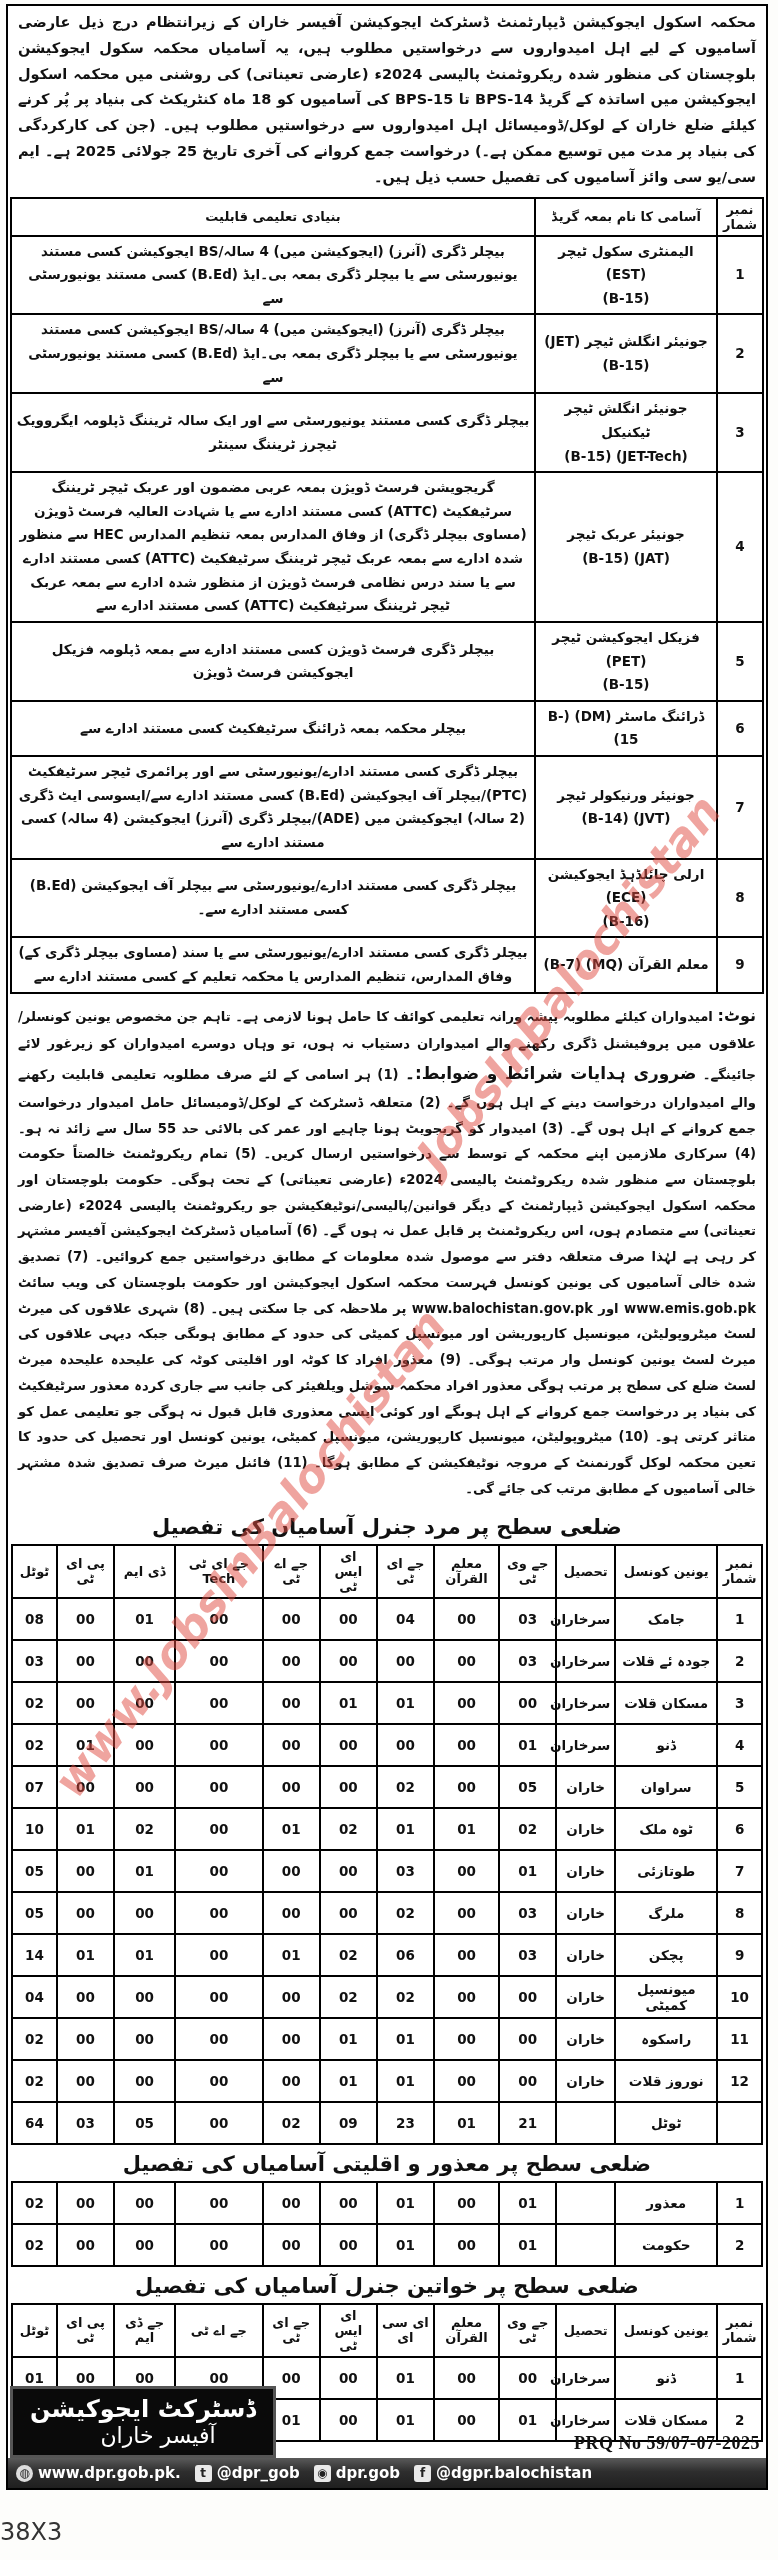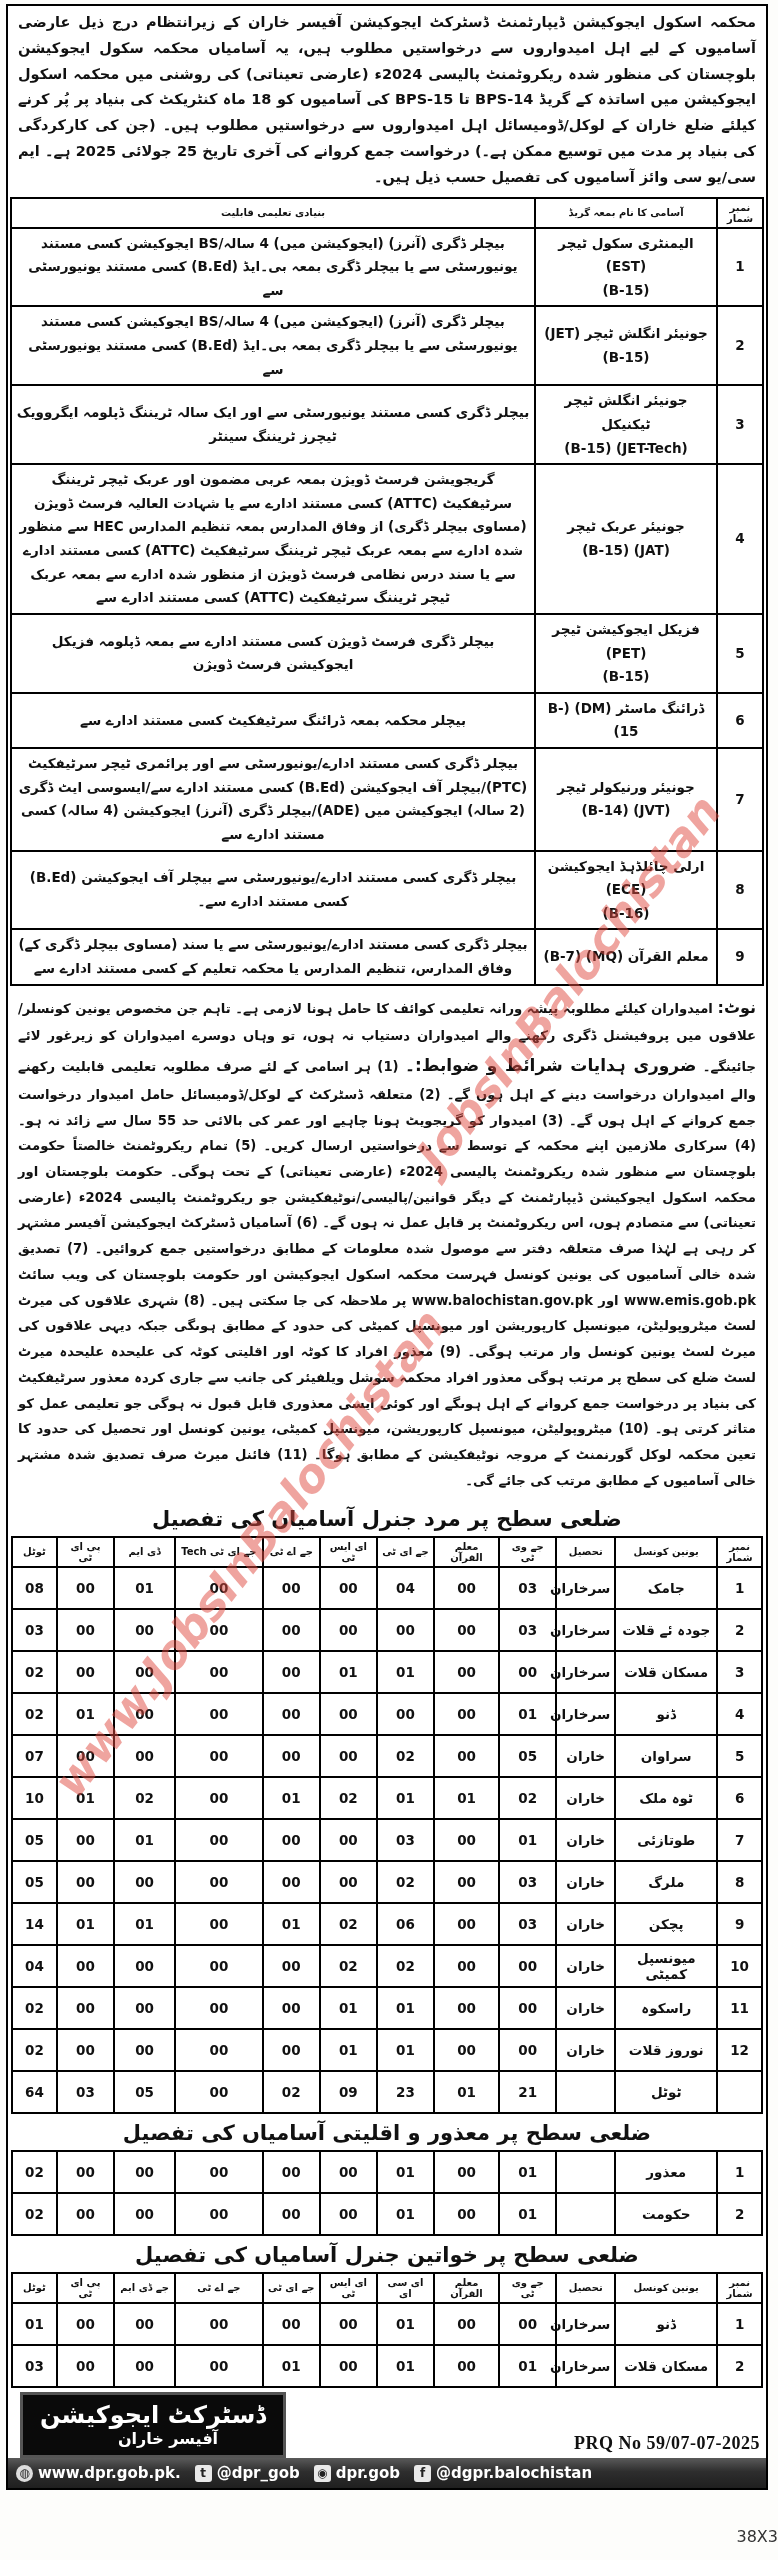--- a/index.html
+++ b/index.html
@@ -19,45 +19,45 @@
   .crest.l{left:22px;} .crest.r{right:14px;}
   .title-bar{position:absolute;left:88px;right:86px;top:6px;height:62px;background:#0a0a0a;
     display:flex;align-items:center;justify-content:center;}
   .title-bar span{color:#fff;font-size:33px;font-weight:bold;direction:rtl;letter-spacing:1px;}
   
   .intro{direction:rtl;text-align:justify;font-size:14.5px;font-weight:bold;line-height:1.78;
     padding:4px 10px 6px 10px;}
   
   table{border-collapse:collapse;width:752px;margin:0 auto;direction:rtl;table-layout:fixed;}
   th,td{border:2px solid #000;padding:3px 4px;vertical-align:middle;}
-  th{font-size:10px;font-weight:bold;text-align:center;background:#fff;}
+  th{font-size:13px;font-weight:bold;text-align:center;background:#fff;}
   td{font-size:13.5px;font-weight:bold;text-align:center;white-space:pre-line;}
   .posts td{font-size:13.5px;line-height:1.75;}
   .num td{height:34px;}
   .sec-title{direction:rtl;text-align:center;font-size:21px;font-weight:900;padding:7px 0 5px;}
   
   .note-block{direction:rtl;text-align:justify;font-size:13.2px;font-weight:bold;line-height:1.95;padding:6px 10px;}
   .note-lbl{font-size:16px;font-weight:900;}
   .rules-lbl{font-size:17px;font-weight:900;}
   
   .signer{position:absolute;left:2px;bottom:30px;width:260px;background:#0a0a0a;color:#fff;
-    text-align:center;padding:6px 0 7px;border:3px solid #555;margin-left:10px;}
+    text-align:center;padding:6px 0 7px;border:3px solid #555;}
   .signer .l1{font-size:24px;font-weight:900;direction:rtl;}
-  .signer .l2{font-size:16px;font-weight:700;direction:rtl;padding-left:30px;}
+  .signer .l2{font-size:22px;font-weight:400;direction:rtl;padding-left:30px;}
   .prq{position:absolute;right:6px;bottom:34px;font-size:18px;font-weight:900;
     font-family:Liberation Serif, serif;letter-spacing:.5px;}
   .social-bar{position:absolute;left:0;bottom:0;width:100%;height:30px;
     background:linear-gradient(#5a5a5a,#2e2e2e 45%,#1f1f1f);display:flex;align-items:center;
     color:#fff;font-weight:bold;font-size:15px;gap:14px;padding:0 8px;box-sizing:border-box;}
   .social-item{display:flex;align-items:center;gap:5px;}
   .sicon{width:17px;height:17px;background:#e9e9e9;color:#222;font-size:12px;font-weight:900;
     display:flex;align-items:center;justify-content:center;border-radius:3px;}
   .sicon.globe{border-radius:50%;background:#ddd;}
-  .print-code{position:absolute;left:0;right:0;bottom:14px;text-align:right;
-    font-size:16px;color:#333;font-family:"DejaVu Sans",sans-serif;}
+  .print-code{position:absolute;left:0;right:0;bottom:14px;text-align:left;
+    font-size:24px;color:#333;font-family:"DejaVu Sans",sans-serif;}
   
   .wm{position:absolute;color:rgba(224,74,64,.5);font-size:46px;font-weight:bold;font-style:italic;
     transform:rotate(-52deg);transform-origin:center;pointer-events:none;white-space:nowrap;z-index:5;}
   .wm1{left:330px;top:950px;}
   .wm2{left:-60px;top:1520px;}
 </style>
 </head>
 <body>
 
 <div class="ad-frame">

